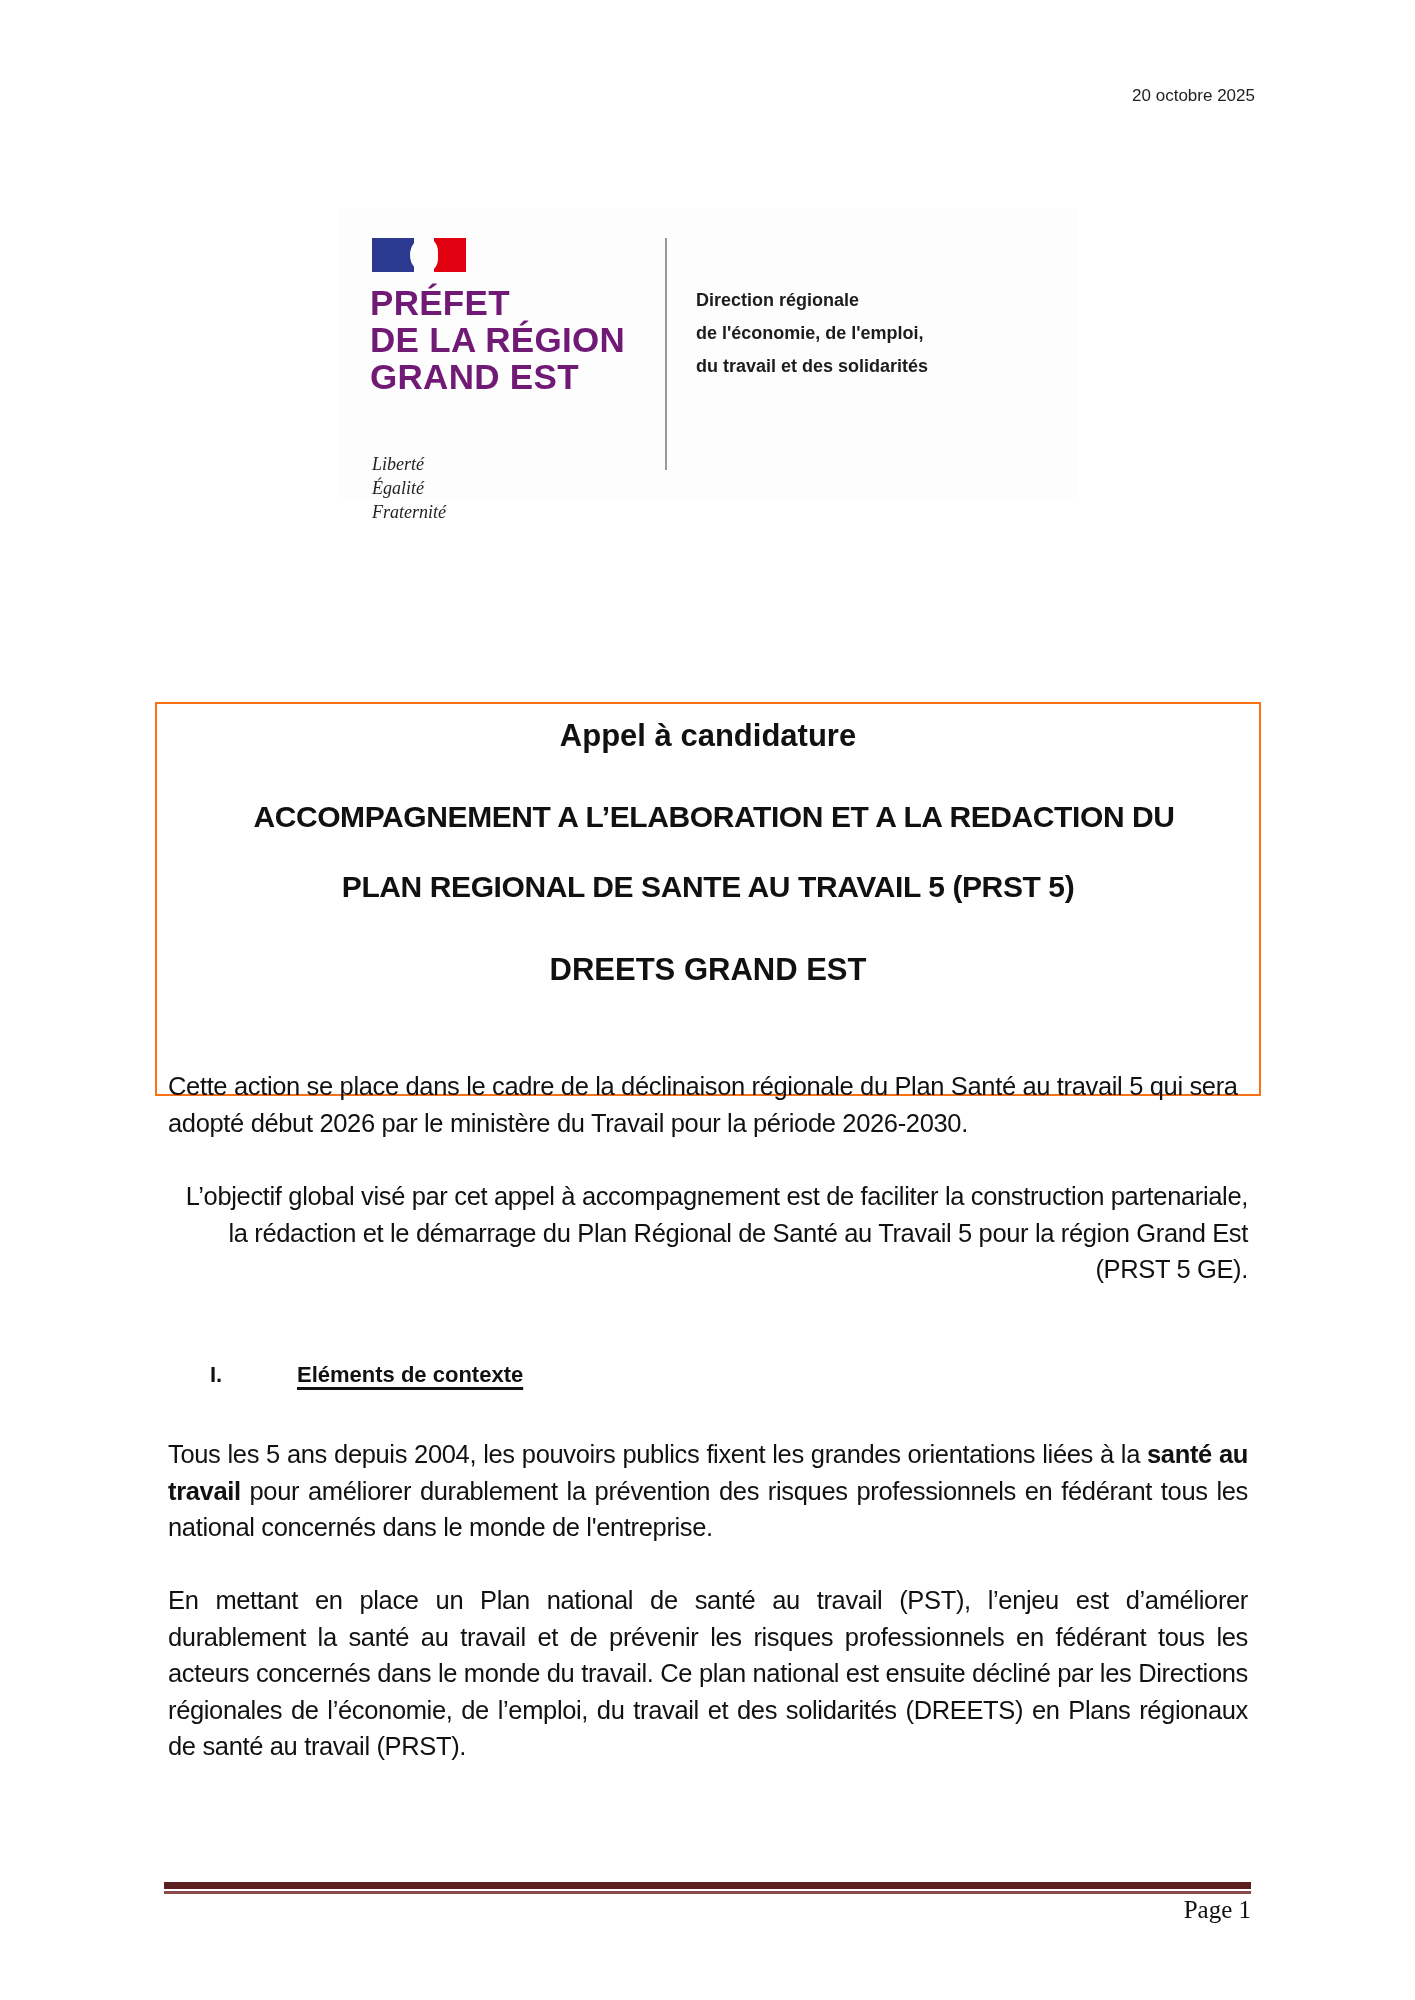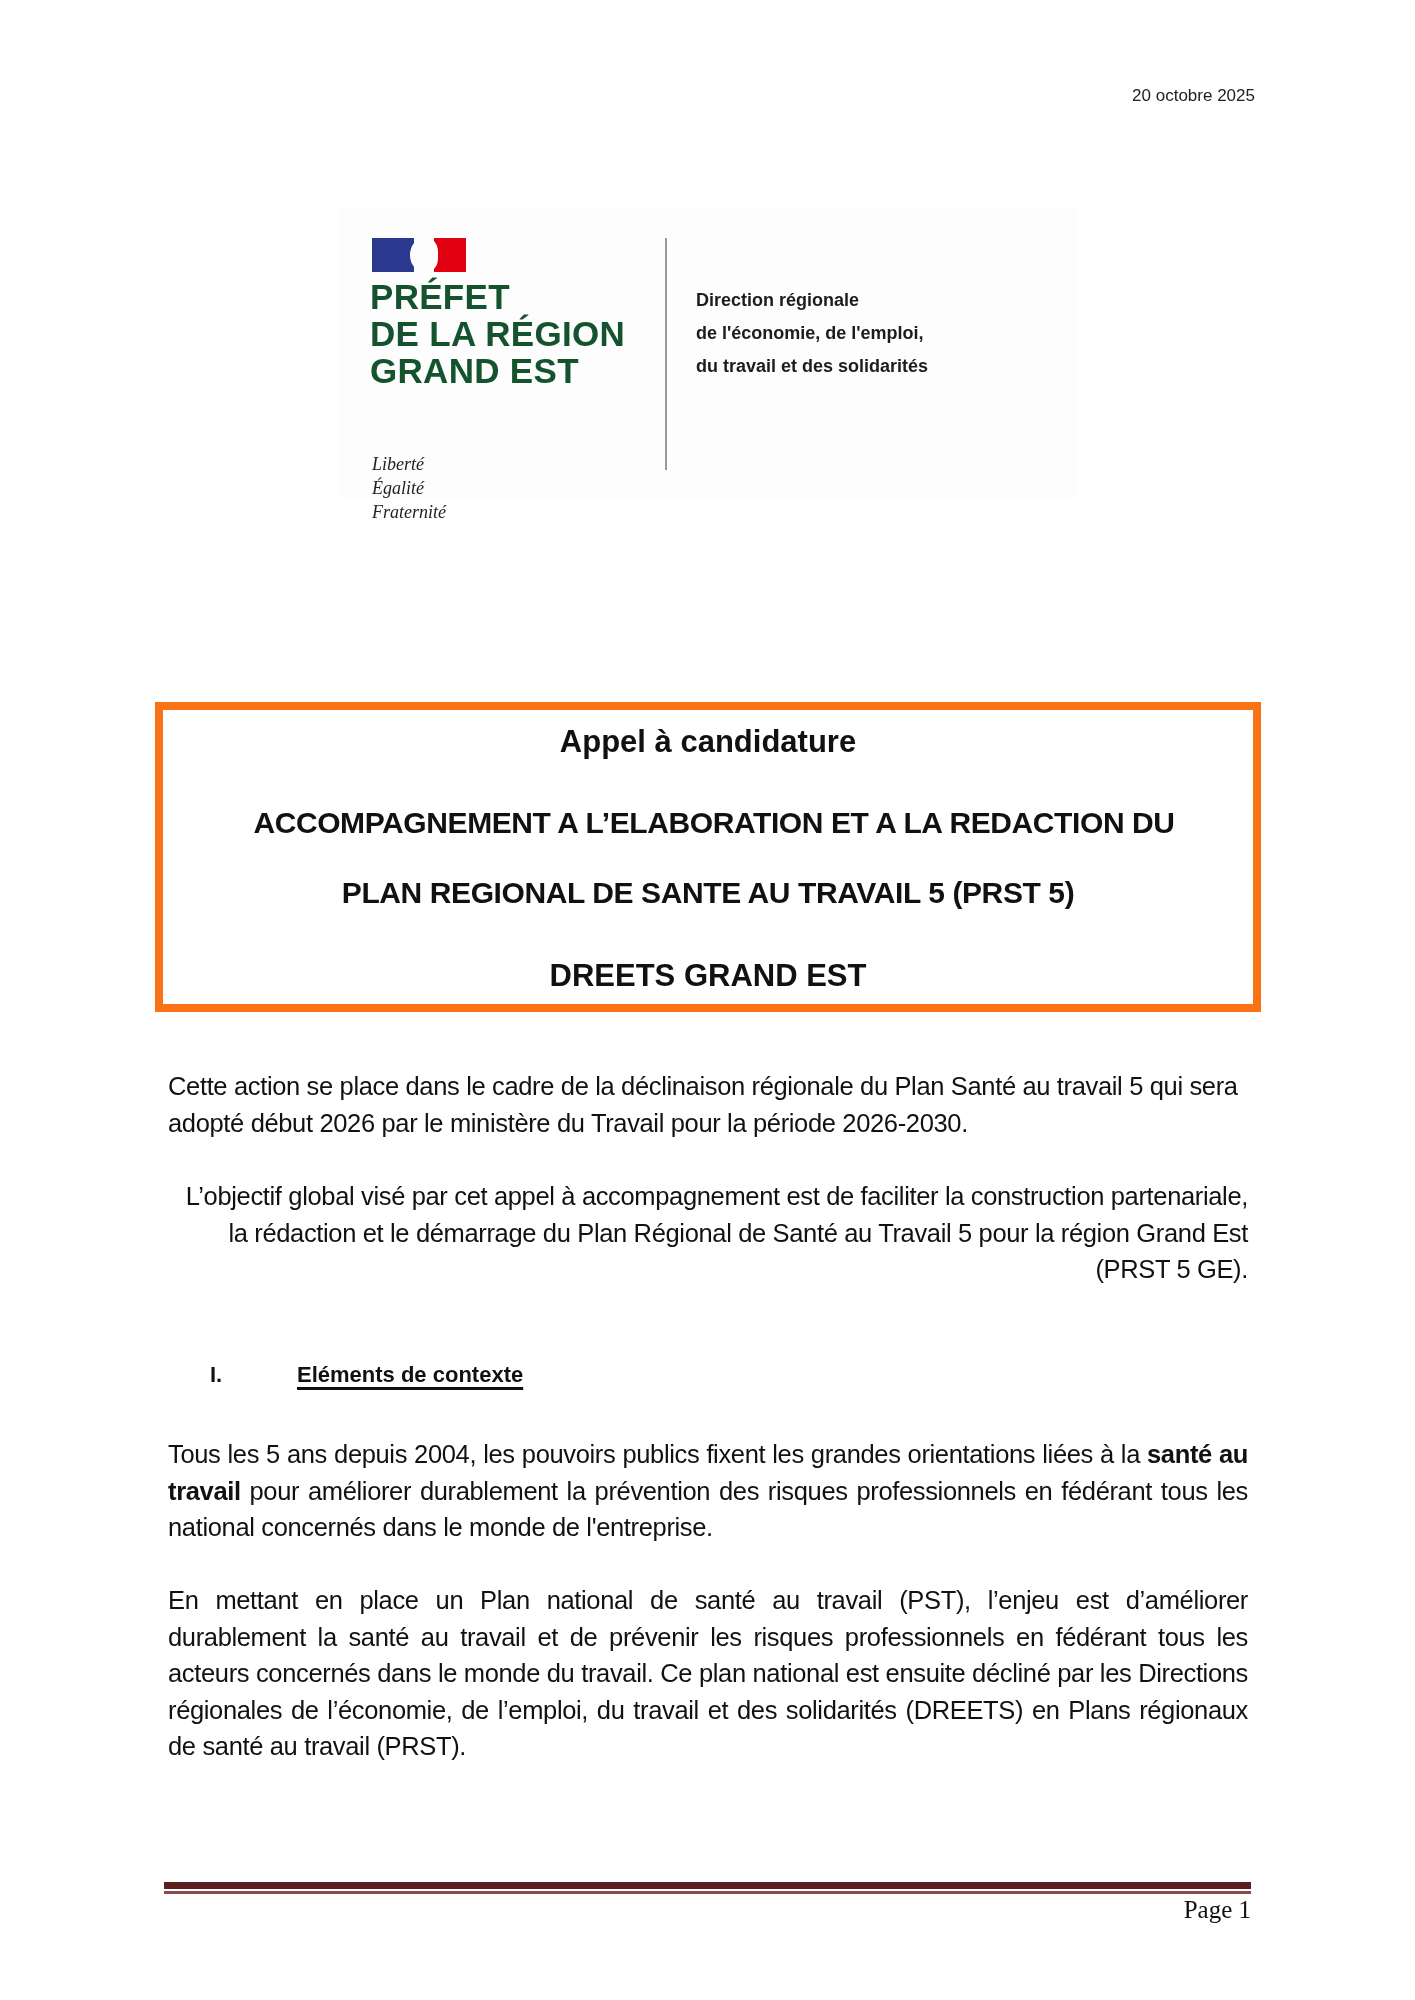--- a/index.html
+++ b/index.html
@@ -6,27 +6,27 @@
   body { width: 1415px; height: 2000px; position: relative; overflow: hidden;
          font-family: "Liberation Sans", sans-serif; color: #111; }
   .date { position: absolute; top: 86px; right: 160px; font-size: 17px; color: #222;
           font-family: "Liberation Sans", sans-serif; }
   .logo-box { position: absolute; left: 338px; top: 208px; width: 740px; height: 290px; background: #fdfdfd; }
   .marianne { position: absolute; left: 34px; top: 30px; width: 94px; height: 34px; }
   .marianne .blue { position: absolute; left: 0; top: 0; width: 42px; height: 34px; background: #2b3a8f; }
   .marianne .red { position: absolute; left: 62px; top: 0; width: 32px; height: 34px; background: #e1000f; }
   .marianne .face { position: absolute; left: 38px; top: 0; width: 28px; height: 34px; background: #fdfdfd;
                     border-radius: 50% 40% 40% 50%; }
-  .prefet { position: absolute; left: 32px; top: 70px; font-weight: bold; font-size: 35px; line-height: 37px;
-            letter-spacing: 0.3px; color: #14532d; }
+  .prefet { position: absolute; left: 32px; top: 76px; font-weight: bold; font-size: 35px; line-height: 37px;
+            letter-spacing: 0.3px; color: #701a75; }
   .devise { position: absolute; left: 34px; top: 196px; font-family: "Liberation Serif", serif;
             font-style: italic; font-size: 18px; line-height: 24px; color: #222; margin-top: 48px; }
   .vsep { position: absolute; left: 327px; top: 30px; width: 2px; height: 232px; background: #999; }
   .direction { position: absolute; left: 358px; top: 76px; font-weight: bold; font-size: 18px; line-height: 33px; color: #1c1c1c; }
-  .titlebox { position: absolute; left: 155px; top: 702px; width: 1106px; height: 310px; border: 8px solid #f97316;
+  .titlebox { position: absolute; left: 155px; top: 702px; width: 1106px; height: 394px; border: 2px solid #f97316;
               box-sizing: border-box; text-align: center; font-family: "Liberation Sans Narrow", "Liberation Sans", sans-serif; }
   .t1 { position: absolute; left: 0; right: 0; top: 14px; font-size: 31px; font-weight: bold; }
   .t2 { position: absolute; left: 0; right: 0; top: 96px; font-size: 30px; font-weight: bold; letter-spacing: -0.4px; padding-left: 12px; }
   .t3 { position: absolute; left: 0; right: 0; top: 166px; font-size: 30px; font-weight: bold; letter-spacing: -0.4px; }
   .t4 { position: absolute; left: 0; right: 0; top: 248px; font-size: 31px; font-weight: bold; }
   .para { position: absolute; left: 168px; width: 1080px; font-size: 25.5px; line-height: 36.5px; color: #111;
           text-align: justify; letter-spacing: -0.35px; }
   .p1 { top: 1068px; text-align: left; }
   .p2 { top: 1178px; text-align: right; }
   .section { position: absolute; top: 1362px; left: 210px; font-size: 22px; font-weight: bold; }

